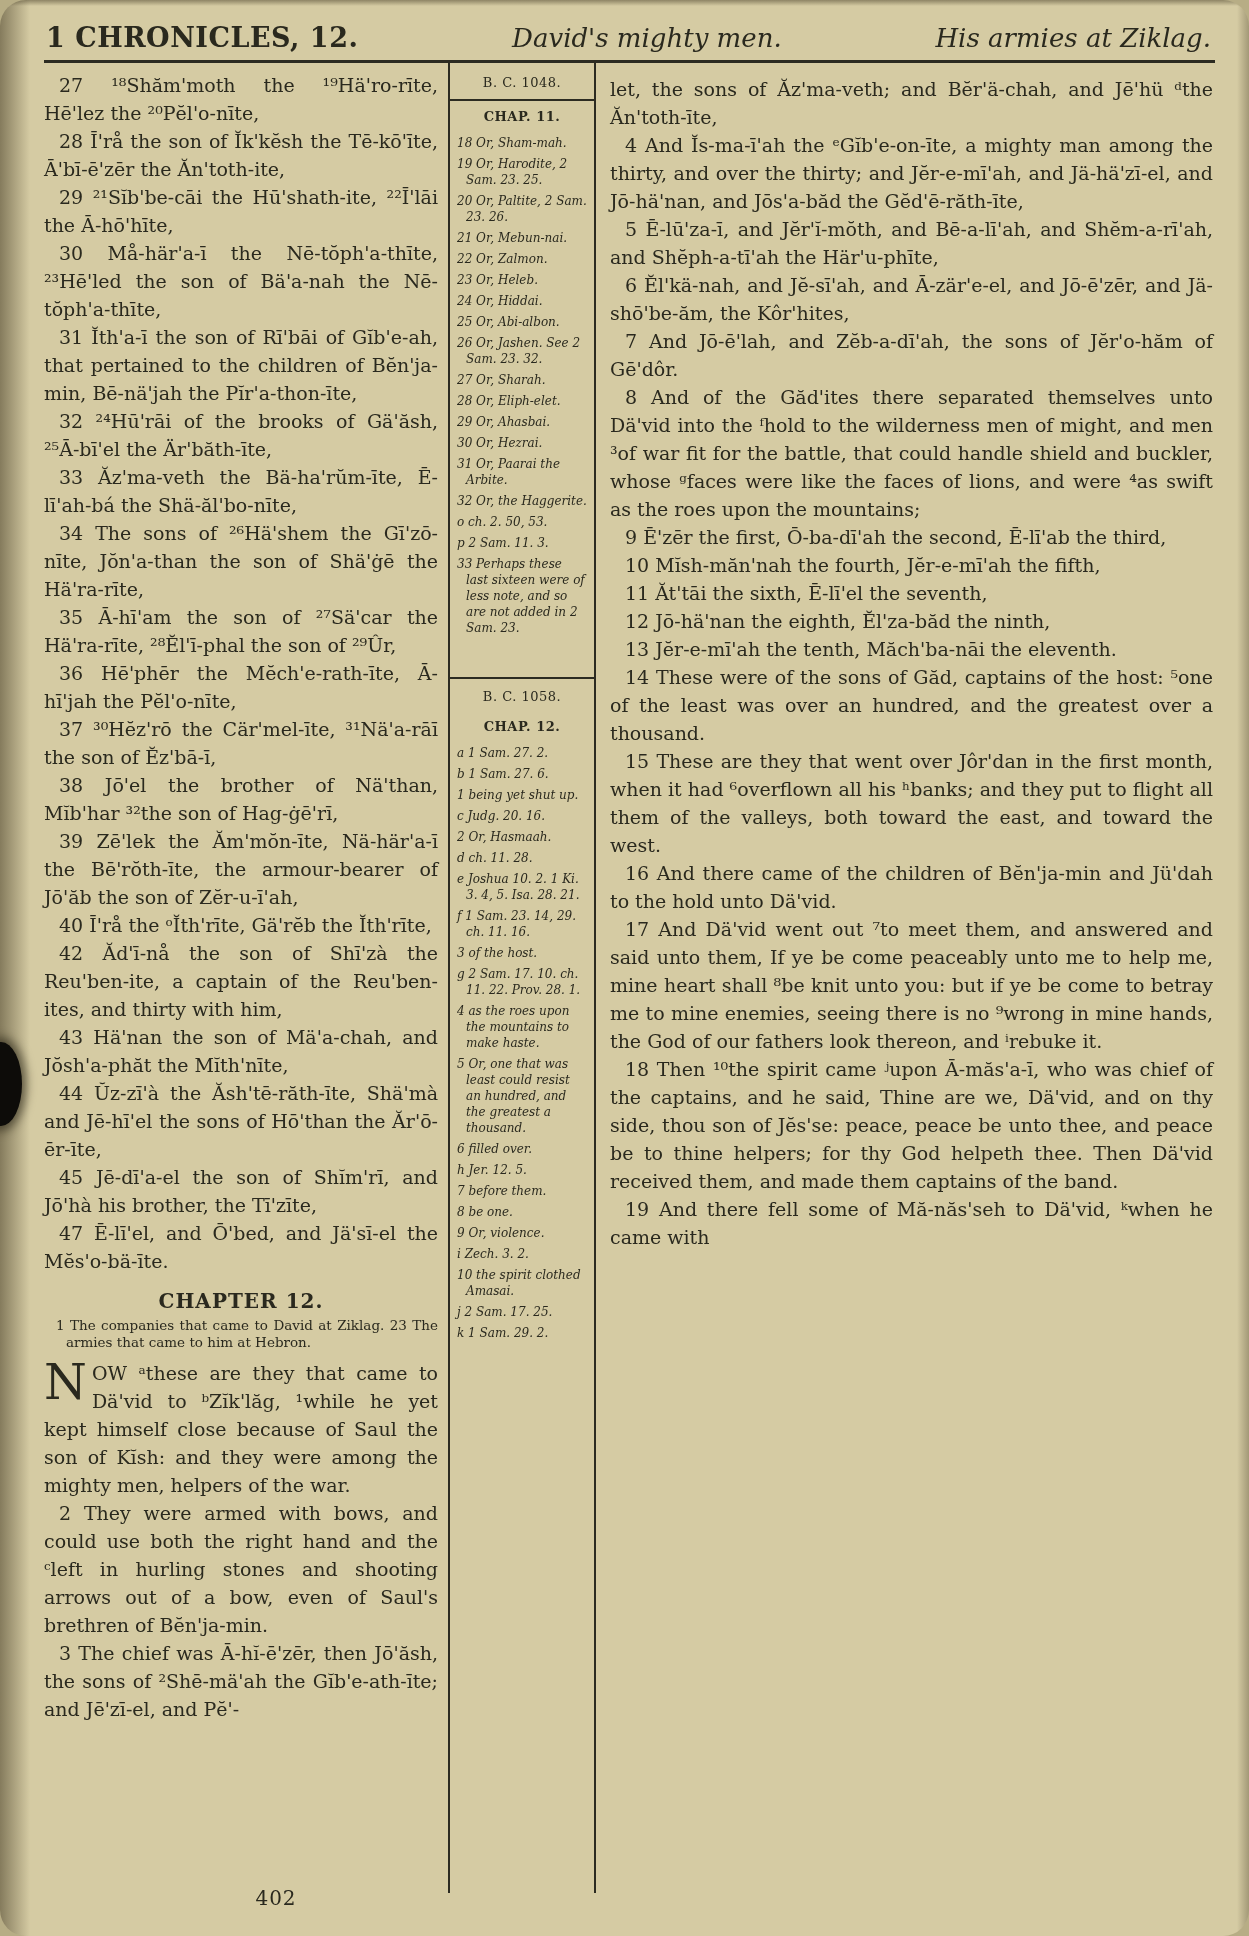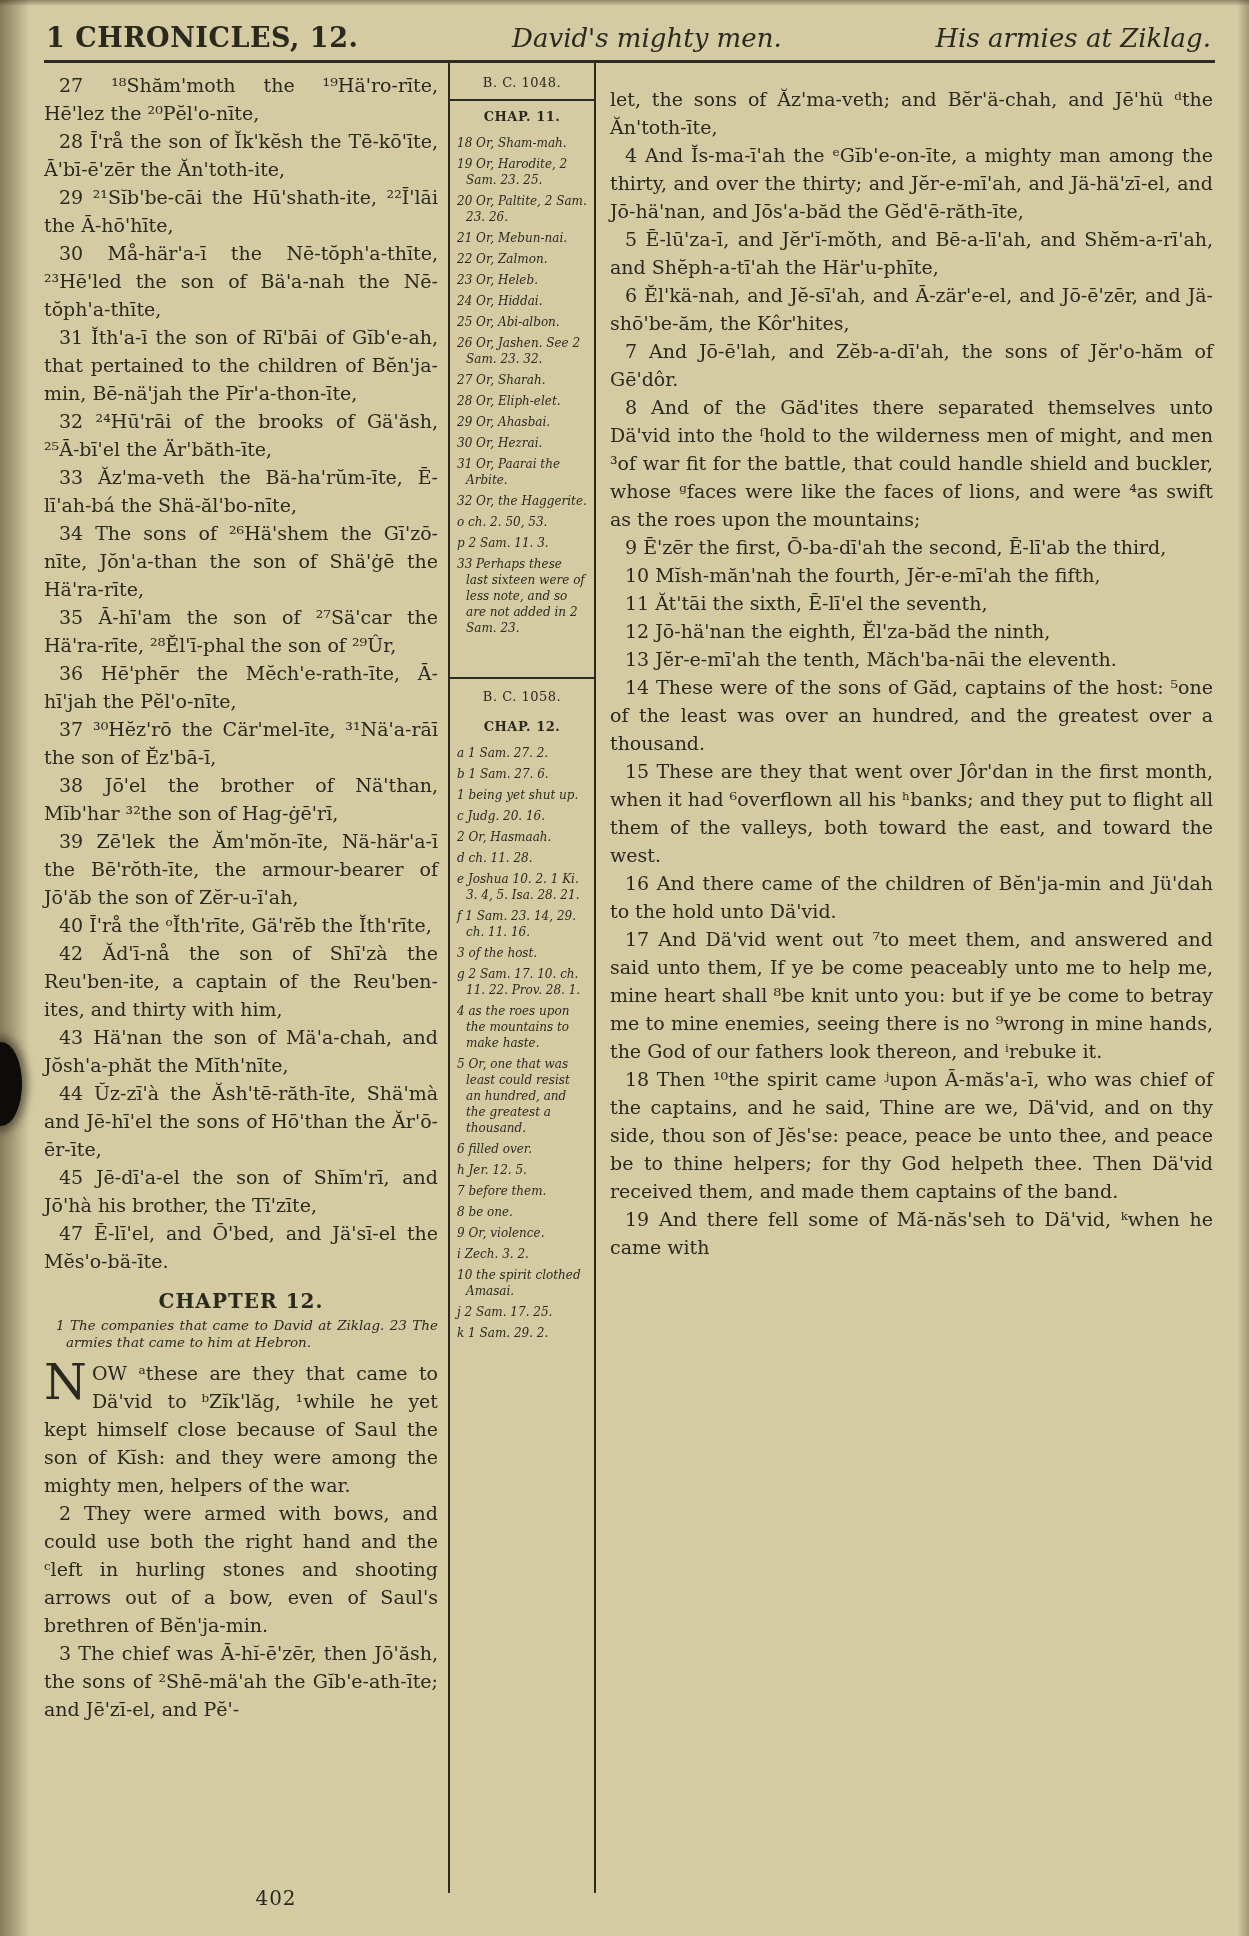--- a/index.html
+++ b/index.html
@@ -11,20 +11,21 @@
   html,body{background:#b7ad85;}
   .page{
     position:relative;
     width:1249px;height:1936px;
     margin:0 auto;
     background:var(--paper);
     color:var(--ink);
     font-family:"DejaVu Serif","Liberation Serif",serif;
     overflow:hidden;
     padding:20px 34px 0 44px;
+    border-radius:26px;
   }
   
   .edge-left{position:absolute;left:0;top:0;bottom:0;width:30px;
     background:linear-gradient(to right,rgba(45,36,16,.48),rgba(45,36,16,0));pointer-events:none;}
   .edge-top{position:absolute;left:0;top:0;right:0;height:6px;
     background:linear-gradient(to bottom,rgba(45,36,16,.42),rgba(45,36,16,0));pointer-events:none;}
   .edge-right{position:absolute;right:0;top:0;bottom:0;width:12px;
     background:linear-gradient(to left,rgba(45,36,16,.30),rgba(45,36,16,0));pointer-events:none;}
   .binder-blob{position:absolute;left:-20px;top:1042px;width:42px;height:84px;
     background:#0d0c09;border-radius:50%;box-shadow:0 0 10px 5px rgba(30,26,12,.55);pointer-events:none;}
@@ -33,26 +34,26 @@
   .runhead{display:flex;justify-content:space-between;align-items:baseline;padding:2px 4px 0 2px;}
   .rh-left{font-weight:bold;font-size:27px;letter-spacing:.5px;}
   .rh-mid,.rh-right{font-style:italic;font-size:26px;}
   .head-rule{height:3px;background:var(--rule);margin-top:7px;}
 
   
   .cols{display:flex;align-items:stretch;height:1830px;}
   .col-left{width:404px;padding:8px 10px 0 0;}
   .col-notes{width:148px;border-left:2px solid var(--rule);border-right:2px solid var(--rule);
     padding:10px 7px 0 7px;font-size:12px;line-height:16px;}
-  .col-right{flex:1;padding:22px 2px 0 14px;}
+  .col-right{flex:1;padding:12px 2px 0 14px;}
 
   .verse{font-size:19px;line-height:28px;text-align:justify;text-indent:15px;}
   .verse.no-indent{text-indent:0;}
   .chap-head{font-size:20px;font-weight:bold;text-align:center;letter-spacing:1px;margin:14px 0 4px 0;}
-  .chap-summary{font-size:13.5px;font-style:italic;line-height:17px;text-align:justify;
+  .chap-summary{font-size:13.5px;line-height:17px;text-align:justify;
     padding-left:22px;text-indent:-10px;margin-bottom:8px;}
   .dropcap{float:left;font-size:49px;line-height:44px;padding:2px 5px 0 0;text-indent:0;}
   .dropcap-verse{text-indent:0;}
 
   
   .bc-label{text-align:center;font-size:13px;letter-spacing:.5px;padding:2px 0 6px 0;}
   .chap-label{text-align:center;font-size:13px;font-weight:bold;letter-spacing:.5px;margin:8px 0 10px 0;}
   .notes-rule{height:2px;background:var(--rule);margin:2px -7px;}
   .note{font-style:italic;padding-left:9px;text-indent:-9px;margin-bottom:5px;}
   .notes-gap{height:34px;}

